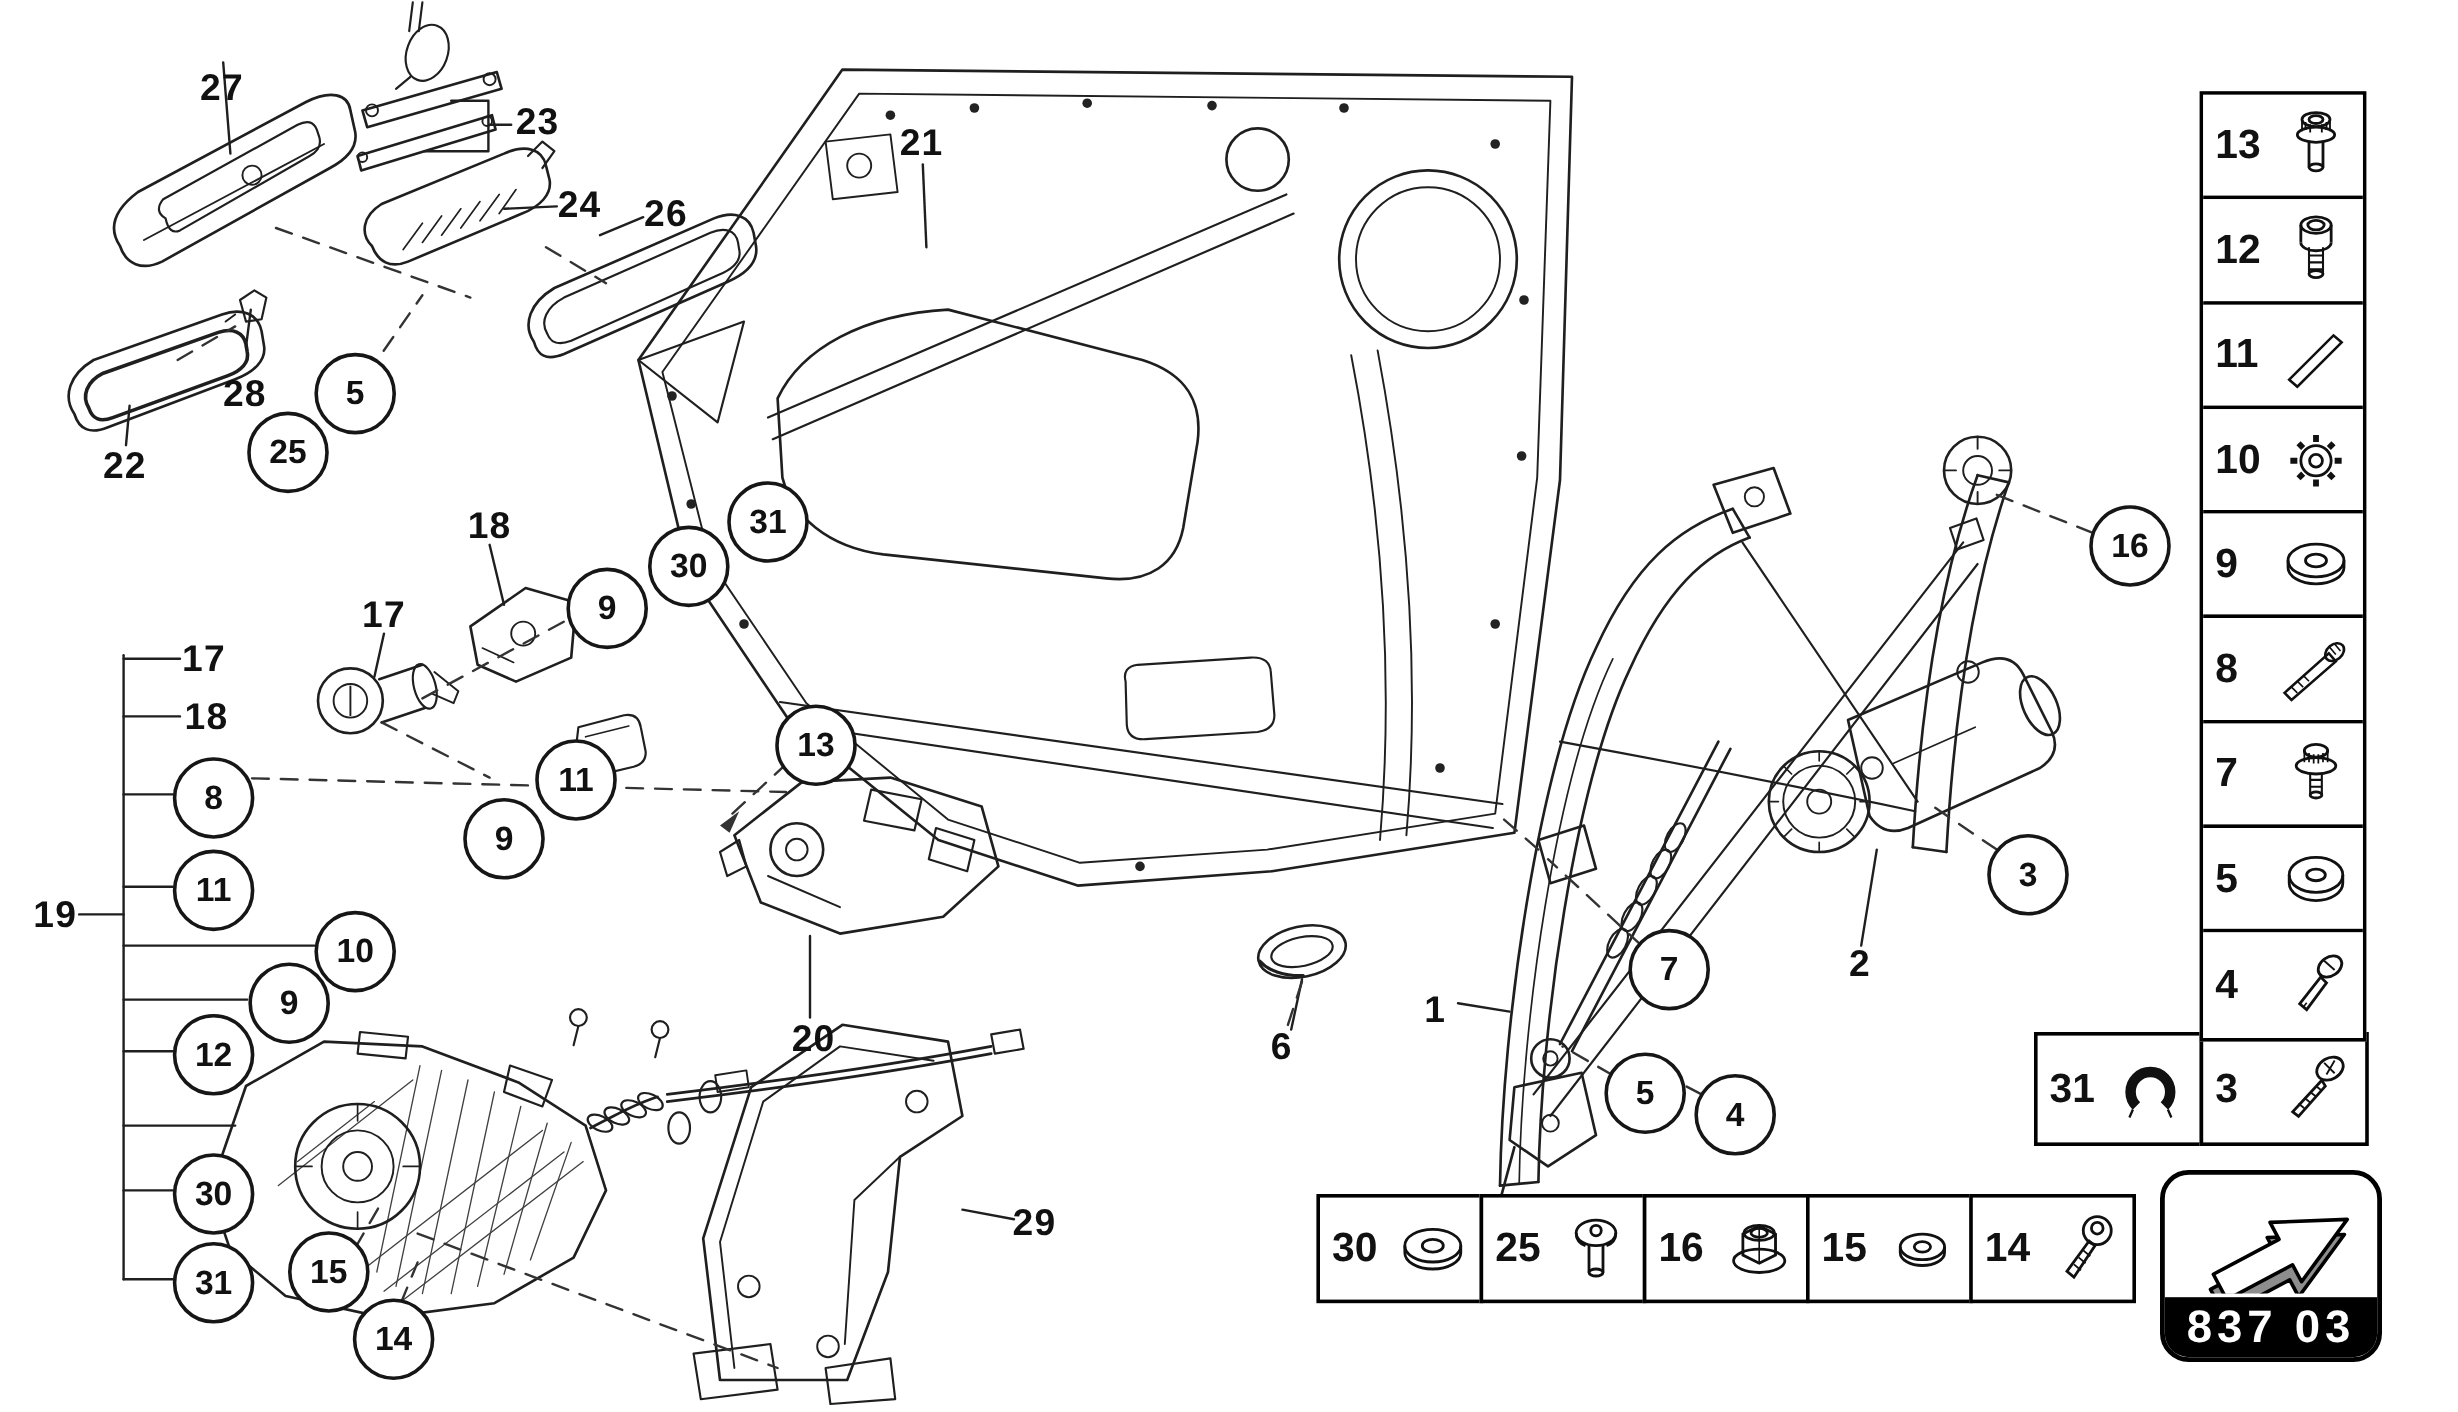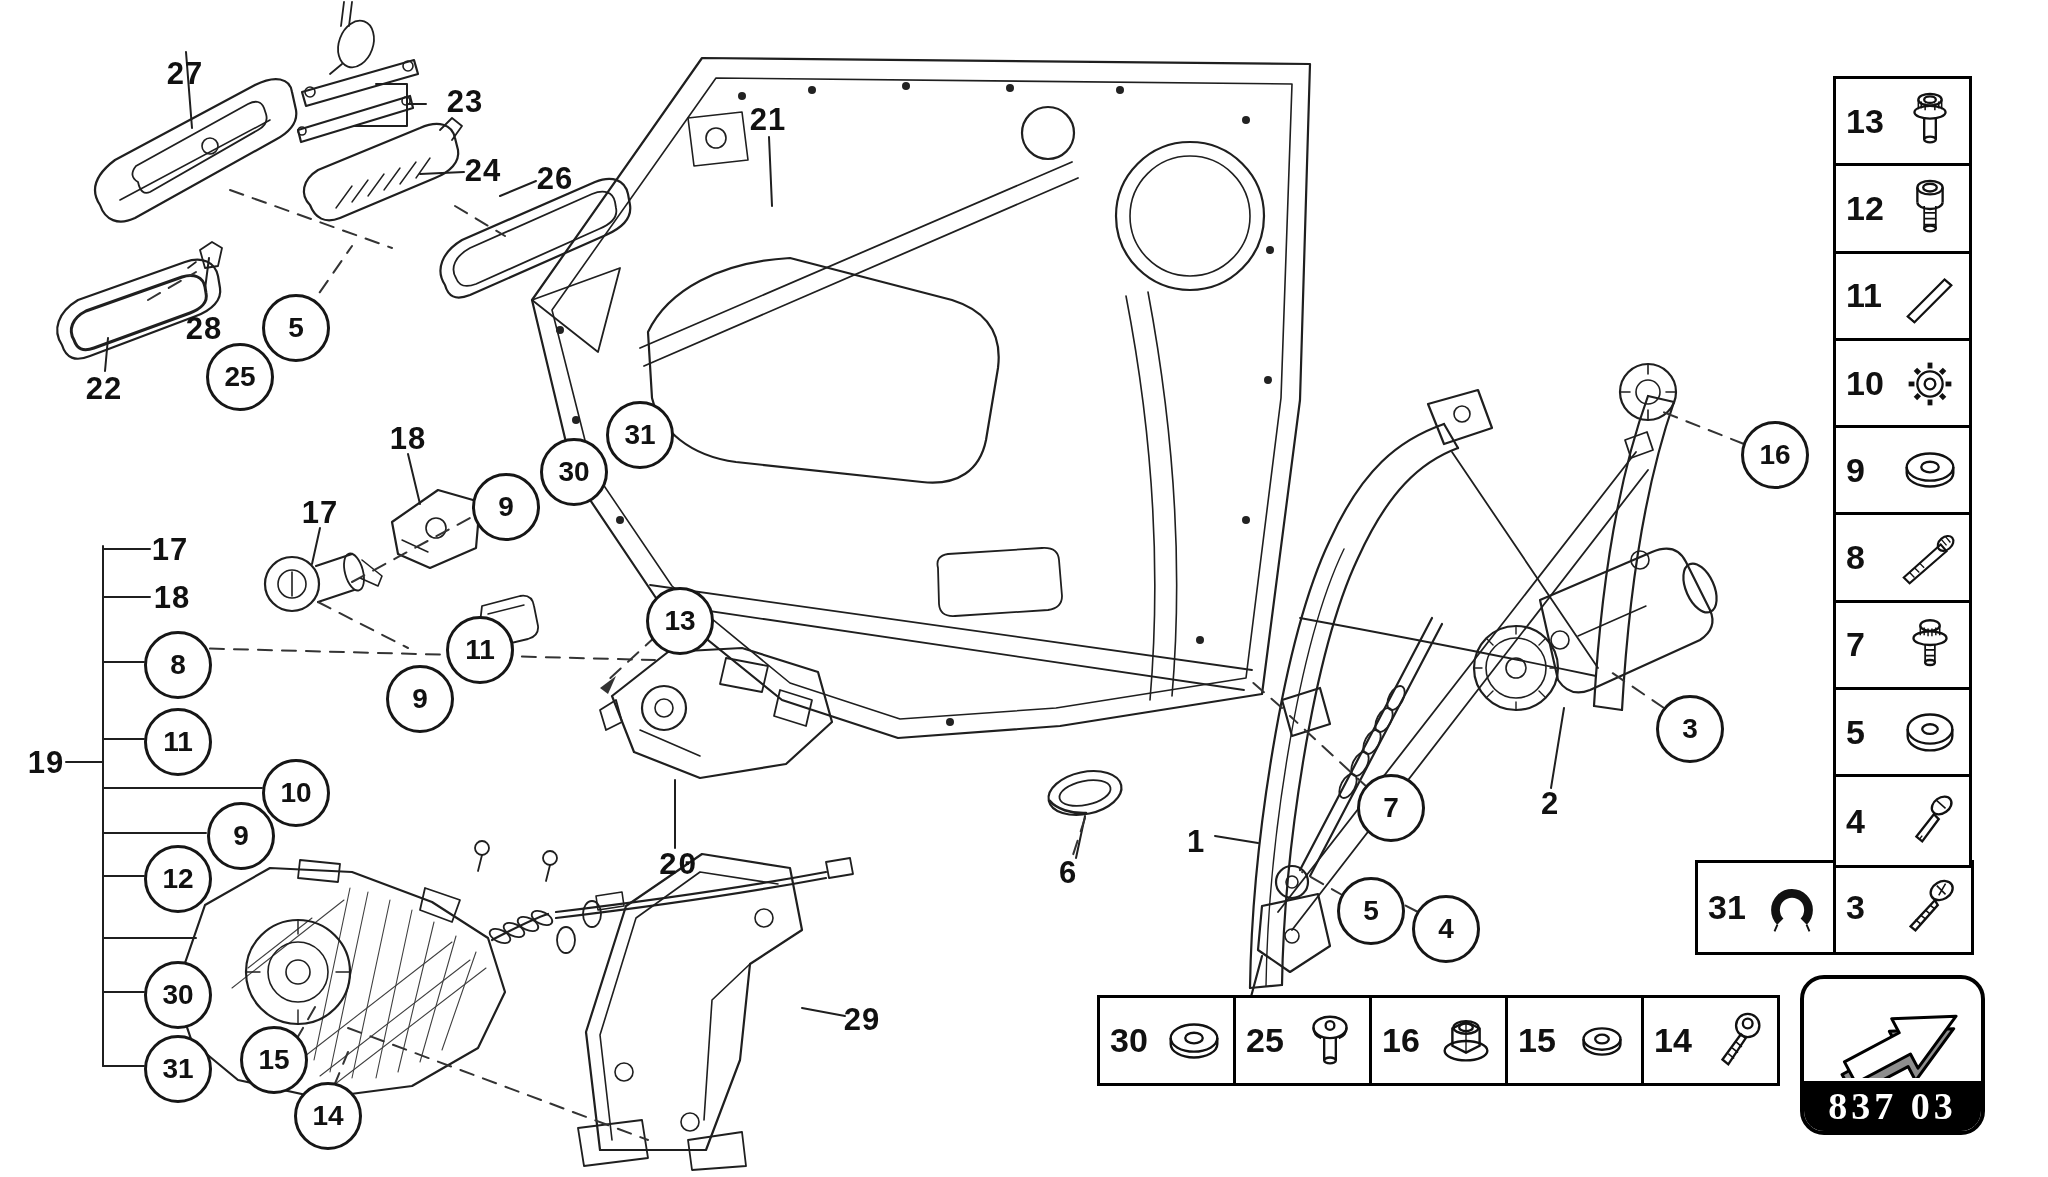--- a/index.html
+++ b/index.html
@@ -23,21 +23,21 @@
   
   #pair-row{position:absolute;left:1695px;top:860px;display:flex;z-index:4;}
   #pair-row .cell{width:141px;height:95px;border:3px solid #000;background:#fff;display:flex;align-items:center;box-sizing:border-box;}
   #pair-row .cell+.cell{margin-left:-3px;}
   
   #fastener-strip{position:absolute;left:1097px;top:995px;display:flex;z-index:4;}
   #fastener-strip .cell{width:139px;height:91px;border:3px solid #000;background:#fff;display:flex;align-items:center;box-sizing:border-box;}
   #fastener-strip .cell+.cell{margin-left:-3px;}
   
   #page-badge{position:absolute;left:1800px;top:975px;width:185px;height:160px;border:4px solid #000;
-      border-radius:24px;background:#fff;overflow:hidden;z-index:5;box-sizing:border-box;font-family:Liberation Serif, serif;}
+      border-radius:24px;background:#fff;overflow:hidden;z-index:5;box-sizing:border-box;}
   #page-badge .arrow-zone{height:102px;display:flex;align-items:center;justify-content:center;}
   #page-badge .code-bar{height:50px;background:#000;color:#fff;display:flex;align-items:center;justify-content:center;
       font-size:38px;font-weight:bold;letter-spacing:4px;}
 </style>
 </head>
 <body>
 
 <div id="canvas">
 
   <svg width="0" height="0" style="position:absolute" aria-hidden="true">
@@ -421,31 +421,31 @@
       <div class="co" style="left: 144px; top: 961px;">30</div>
       <div class="co" style="left: 144px; top: 1035px;">31</div>
       <div class="co" style="left: 240px; top: 1026px;">15</div>
       <div class="co" style="left: 294px; top: 1082px;">14</div>
       <div class="co" style="left: 1741px; top: 421px;">16</div>
       <div class="co" style="left: 1656px; top: 695px;">3</div>
       <div class="co" style="left: 1357px; top: 774px;">7</div>
       <div class="co" style="left: 1337px; top: 877px;">5</div>
       <div class="co" style="left: 1412px; top: 895px;">4</div>
       <div class="pl" style="left: 185px; top: 33px; margin-top: 40px;">27</div>
-      <div class="pl" style="left: 465px; top: 101px;">23</div>
+      <div class="pl" style="left: 448px; top: 101px;">23</div>
       <div class="pl" style="left: 483px; top: 170px; text-align: right;">24</div>
       <div class="pl" style="left: 555px; top: 178px;">26</div>
       <div class="pl" style="left: 204px; top: 303px; margin-top: 25px;">28</div>
       <div class="pl" style="left: 104px; top: 388px;">22</div>
       <div class="pl" style="left: 408px; top: 438px;">18</div>
       <div class="pl" style="left: 320px; top: 512px;">17</div>
       <div class="pl" style="left: 170px; top: 549px;">17</div>
       <div class="pl" style="left: 172px; top: 597px;">18</div>
       <div class="pl" style="left: 46px; top: 762px;">19</div>
-      <div class="pl" style="left: 678px; top: 865px; font-family: Liberation Mono, monospace;">20</div>
+      <div class="pl" style="left: 678px; top: 865px;">20</div>
       <div class="pl" style="left: 768px; top: 119px;">21</div>
       <div class="pl" style="left: 862px; top: 1019px;">29</div>
       <div class="pl" style="left: 1196px; top: 841px;">1</div>
       <div class="pl" style="left: 1550px; top: 803px;">2</div>
       <div class="pl" style="left: 1068px; top: 872px;">6</div>
     </div>
 
   <div id="legend-sidebar">
       <div class="lrow">
         <span class="num">13</span>

